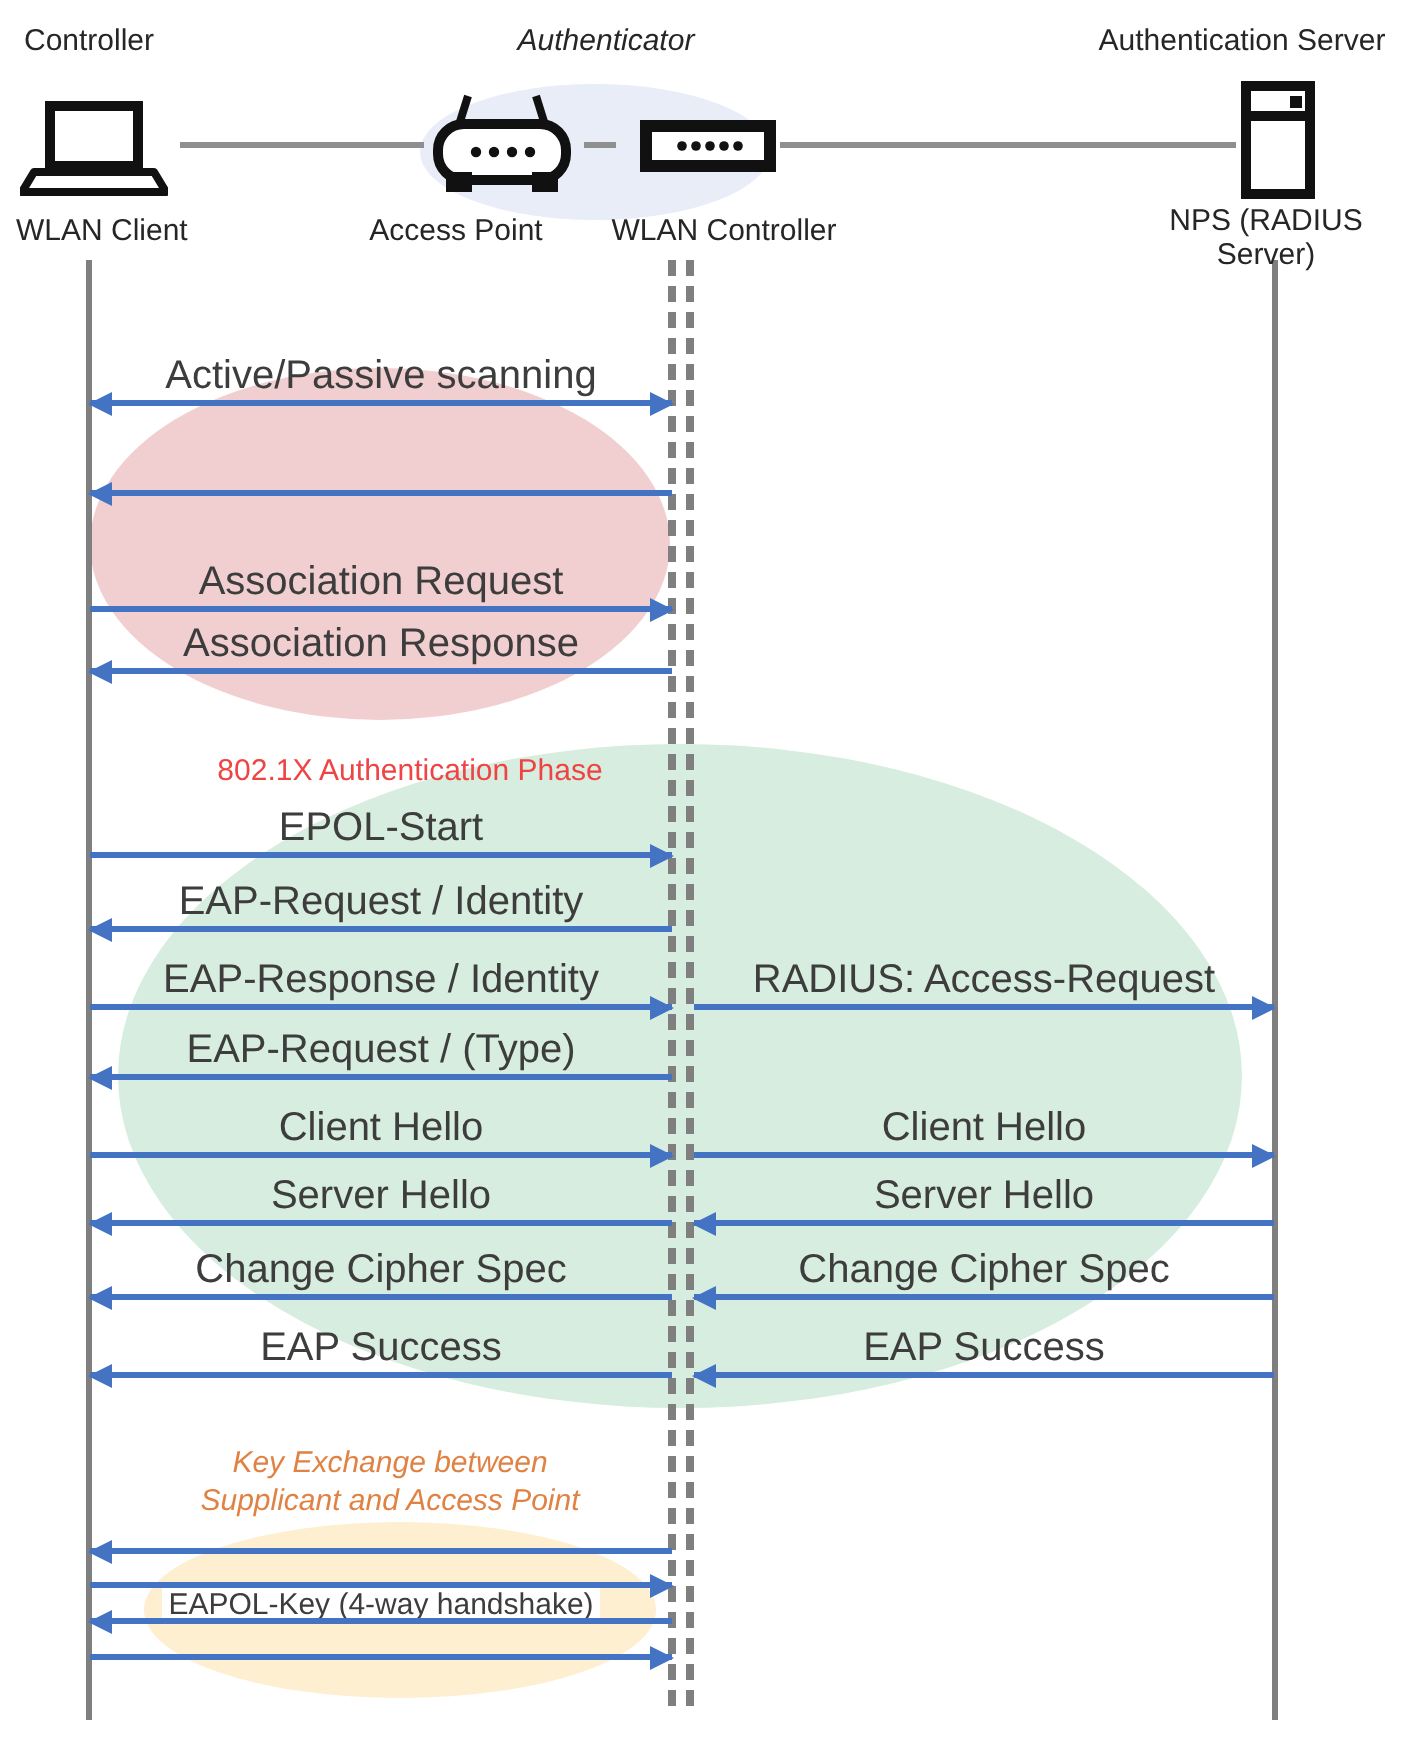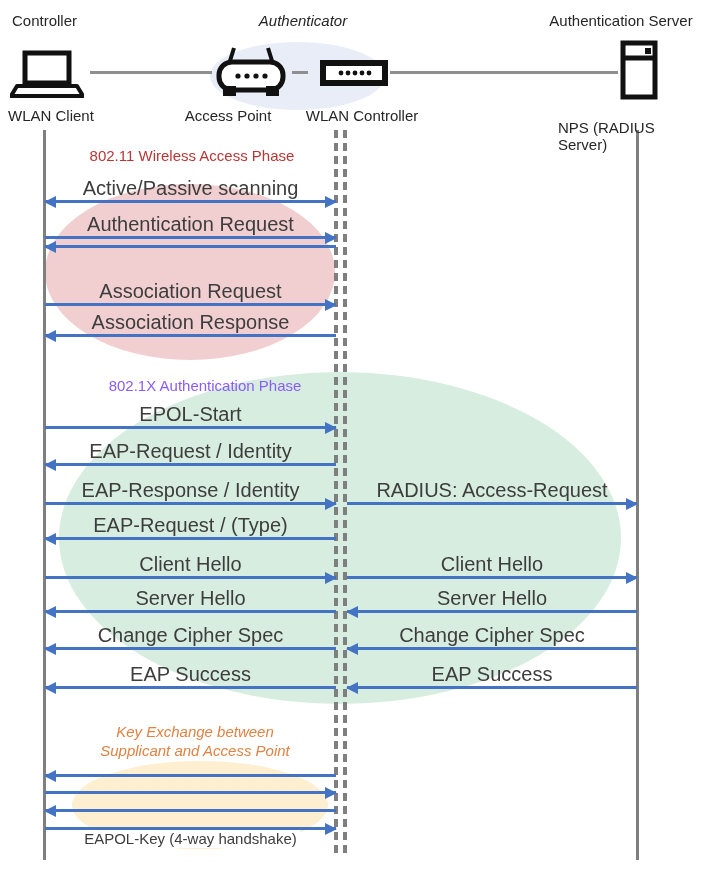--- a/index.html
+++ b/index.html
@@ -15,21 +15,21 @@
   .lifeline{position:absolute;top:130px;height:730px;z-index:1;}
   .ll-solid{width:3px;background:#7f7f7f;}
   .ll-dashed{width:4px;background:repeating-linear-gradient(to bottom,#7f7f7f 0 8px,transparent 8px 13px);height:726px;}
   
   .role-label,.device-label{position:absolute;font-size:15px;color:#262626;z-index:4;}
   .hline{position:absolute;height:3px;background:#8f8f8f;top:71px;z-index:2;}
   .icon{position:absolute;z-index:4;}
   
   .phase-title{position:absolute;font-size:15px;text-align:center;z-index:3;line-height:19px;}
   .pt-red{color:#b93634;}
-  .pt-green{color:#8b5cf6;}
+  .pt-green{color:#ef4444;}
   .pt-orange{color:#e08243;font-style:italic;}
   
   .msg{position:absolute;z-index:3;}
   .msg-label{font-size:20px;text-align:center;line-height:18px;margin-bottom:3px;color:#3d3d3d;}
   .arrow{position:relative;height:3px;background:#4573c4;}
   .arrow.right::after{content:"";position:absolute;right:-1px;top:-4.5px;width:0;height:0;
       border-left:12px solid #4573c4;border-top:6px solid transparent;border-bottom:6px solid transparent;}
   .arrow.left::before{content:"";position:absolute;left:-1px;top:-4.5px;width:0;height:0;
       border-right:12px solid #4573c4;border-top:6px solid transparent;border-bottom:6px solid transparent;}
   .overlay-label{position:absolute;z-index:2;font-size:15px;text-align:center;}
@@ -93,34 +93,29 @@
     <svg width="38" height="60" viewBox="0 0 38 60">
       <rect x="3" y="3" width="32" height="54" fill="#fff" stroke="#111" stroke-width="5"></rect>
       <line x1="3" y1="18" x2="35" y2="18" stroke="#111" stroke-width="5"></line>
       <rect x="25" y="8" width="6" height="6" fill="#111"></rect>
     </svg>
   </div>
 
   <div class="device-label" style="left:8px;top:107px;">WLAN Client</div>
   <div class="device-label" style="left:168px;top:107px;width:120px;text-align:center;">Access Point</div>
   <div class="device-label" style="left:302px;top:107px;width:120px;text-align:center;">WLAN Controller</div>
-  <div class="device-label" style="left:558px;top:119px;width:150px;text-align:left;">NPS (RADIUS Server)</div>
+  <div class="device-label" style="left:558px;top:102px;width:150px;text-align:center;">NPS (RADIUS Server)</div>
 
-  <div class="phase-title pt-red" style="left:42px;top:146px;width:300px;">802.11 Wireless Access Phase</div>
   <div class="phase-title pt-green" style="left:55px;top:376px;width:300px;">802.1X Authentication Phase</div>
   <div class="phase-title pt-orange" style="left:45px;top:722px;width:300px;">Key Exchange between</div>
   <div class="phase-title pt-orange" style="left:45px;top:741px;width:300px;">Supplicant and Access Point</div>
 
   <div class="msg lspan" style="top:179px;">
     <div class="msg-label">Active/Passive scanning</div>
     <div class="arrow left right"></div>
-  </div>
-  <div class="msg lspan" style="top:215px;">
-    <div class="msg-label">Authentication Request</div>
-    <div class="arrow right"></div>
   </div>
   <div class="msg lspan" style="top:245px;">
     <div class="arrow left"></div>
   </div>
   <div class="msg lspan" style="top:282px;">
     <div class="msg-label">Association Request</div>
     <div class="arrow right"></div>
   </div>
   <div class="msg lspan" style="top:313px;">
     <div class="msg-label">Association Response</div>
@@ -179,21 +174,21 @@
     <div class="msg-label">EAP Success</div>
     <div class="arrow left"></div>
   </div>
 
   <div class="msg lspan" style="top:774px;">
     <div class="arrow left"></div>
   </div>
   <div class="msg lspan" style="top:791px;">
     <div class="arrow right"></div>
   </div>
-  <div class="overlay-label lspan" style="top:793px;margin-top:36px;">
+  <div class="overlay-label lspan" style="top:793px;">
     <span>EAPOL-Key (4-way handshake)</span>
   </div>
   <div class="msg lspan" style="top:809px;">
     <div class="arrow left"></div>
   </div>
   <div class="msg lspan" style="top:827px;">
     <div class="arrow right"></div>
   </div>
 
 </div>

